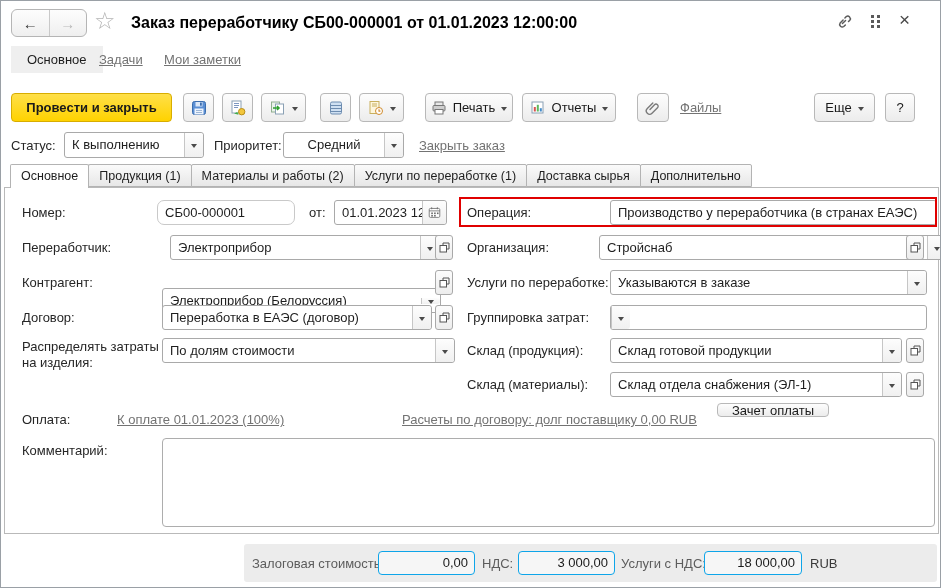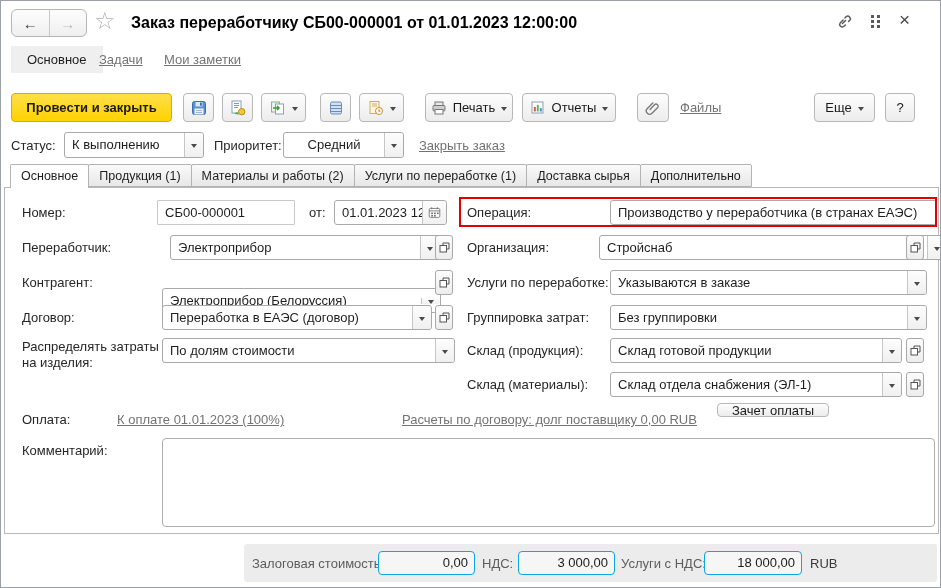--- a/index.html
+++ b/index.html
@@ -50,21 +50,21 @@
   .ptabs { position:absolute; left:10px; top:163px; display:flex; z-index:3; }
   .ptab { height:23px; line-height:22px; padding:0 10px; border:1px solid #b3b3b3;
           background:linear-gradient(#fafafa,#e7e7e7); margin-left:-1px; font-size:12.5px;
           cursor:pointer; border-radius:2px 2px 0 0; }
   .ptab.active { background:#fff; height:24px; border-bottom:none; z-index:4; }
   .panel { position:absolute; left:3px; top:186px; width:935px; height:347px;
            border:1px solid #b9b9b9; background:#fff; z-index:1; }
 
   .input { position:absolute; height:25px; border:1px solid #a9a9a9; border-radius:3px;
            padding:0 7px; line-height:23px; background:#fff; white-space:nowrap; overflow:hidden; }
-  .ro { border-color:#c9c9c9; border-radius:1px; }
+  .ro { border-color:#c9c9c9; border-radius:7px; }
   .openbtn { position:absolute; width:18px; height:25px; border:1px solid #a9a9a9; border-radius:3px;
              background:linear-gradient(#fcfcfc,#ededed); display:flex; align-items:center;
              justify-content:center; cursor:pointer; }
   .redbox { position:absolute; left:454px; top:9px; width:478px; height:30px;
             border:2px solid #e00000; z-index:6; pointer-events:none; }
   .commentbox { position:absolute; left:157px; top:250px; width:773px; height:89px;
                 border:1px solid #adadad; border-radius:4px; background:#fff; resize:none;
                 font:inherit; padding:4px 7px; outline:none; }
   .offsetbtn { position:absolute; left:712px; top:215px; width:112px; height:14px; }
 
@@ -336,21 +336,20 @@
     <div class="lbl" style="left:462px;top:87px;">Услуги по переработке:</div>
     <div class="combo" style="left:605px;top:82px;width:317px;">
       <span class="val">Указываются в заказе</span>
       <span class="ddseg">
           <span class="caret"></span>
         </span>
     </div>
 
     <div class="lbl" style="left:462px;top:122px;">Группировка затрат:</div>
     <div class="combo" style="left:605px;top:117px;width:317px;">
-      <span class="val">Без группировки</span>
       <span class="ddseg">
           <span class="caret"></span>
         </span>
     </div>
 
     <div class="lbl" style="left:462px;top:155px;">Склад (продукция):</div>
     <div class="combo" style="left:605px;top:150px;width:292px;">
       <span class="val">Склад готовой продукции</span>
       <span class="ddseg">
           <span class="caret"></span>

